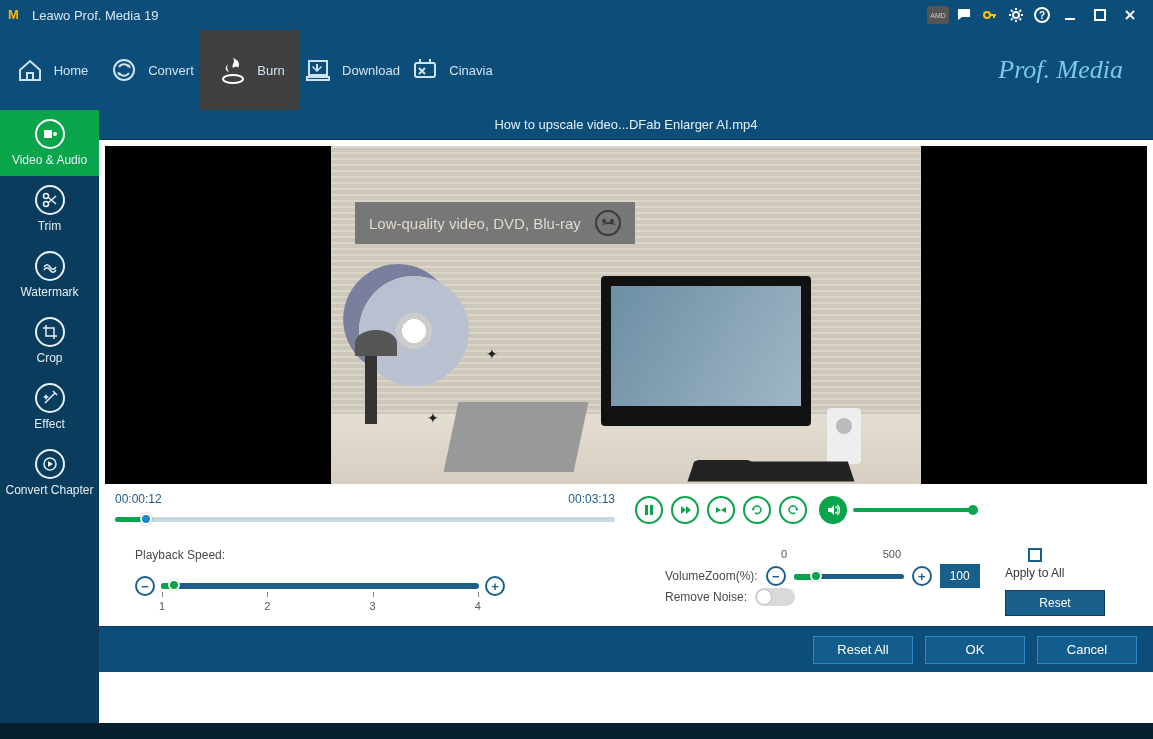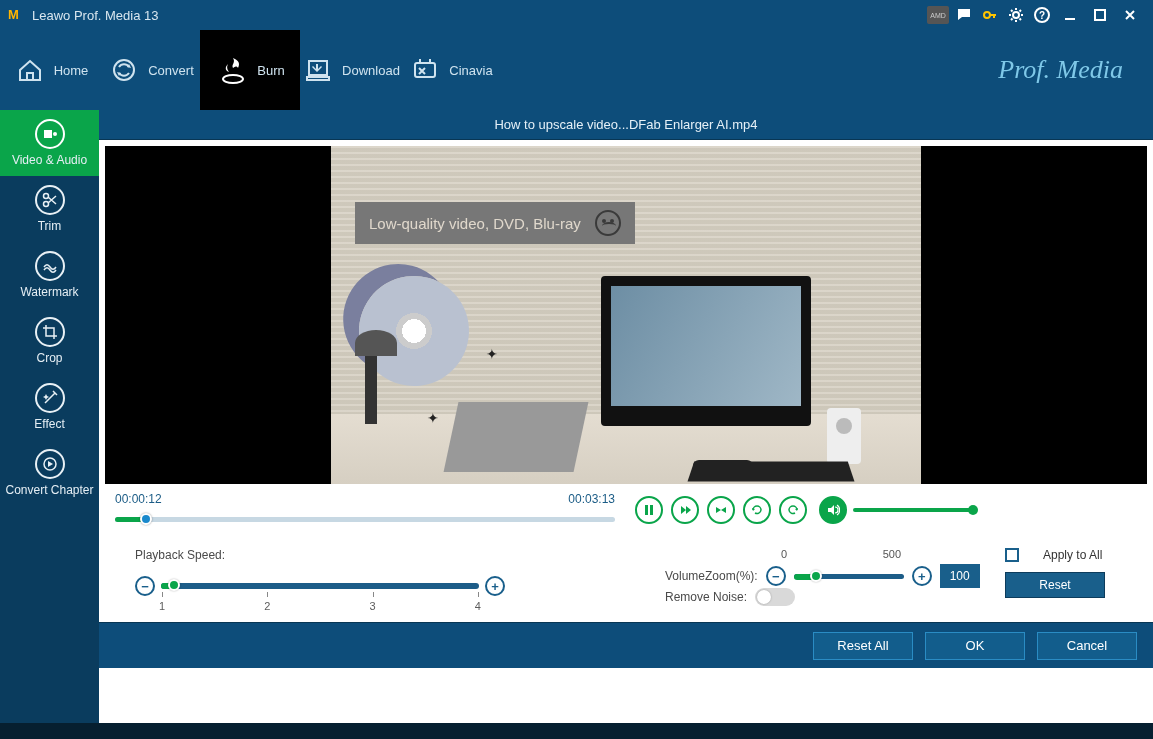--- a/index.html
+++ b/index.html
@@ -11,21 +11,21 @@
   .titlebar .title { flex: 0 0 auto; }
   .titlebar .spacer { flex: 1; }
   .titlebar .ticon { width: 26px; height: 26px; display:flex; align-items:center; justify-content:center; color:#fff; cursor:pointer; }
   .titlebar .ticon.key { color:#ffc400; }
   .titlebar .winbtn { width:30px; height:30px; display:flex; align-items:center; justify-content:center; color:#fff; cursor:pointer; font-size:14px;}
   .amdi { width:22px;height:18px;background:#555;border-radius:2px;display:flex;align-items:center;justify-content:center;font-size:7px;color:#ccc;}
 
   
   .mainnav { height: 80px; background: #0d4d7a; display:flex; align-items:stretch; }
   .navitem { width: 100px; display:flex; flex-direction:row; align-items:center; justify-content:center; color:#cfe3ef; cursor:pointer; gap:6px; }
-  .navitem.active { background:#000000; }
+  .navitem.active { background:#404040; }
   .navitem .nicon { width:36px; height:30px; display:flex; align-items:center; justify-content:center; }
   .navitem .nlabel { font-size:13px; }
   .brand { margin-left:auto; margin-right:30px; display:flex; align-items:center; }
   .brand-text { font-family: "Brush Script MT", cursive; font-size:26px; color:#7fc8e8; font-style:italic; position:relative; }
 
   
   .workbody { position:absolute; top:110px; left:0; right:0; bottom:0; display:flex; background:#0d4d7a; }
 
   
   .sidebar { width:106px; background:#0a3c5e; display:flex; flex-direction:column; }
@@ -96,39 +96,39 @@
   .vzcol { margin-left:160px; width:340px; }
   .vzrow { display:flex; align-items:center; gap:8px; font-size:12px; color:#4a4a4a;}
   .vzlabels{ position:relative; height:14px; margin-left:116px; width:120px; display:flex; justify-content:space-between; font-size:11px; color:#555; margin-bottom:2px;}
   .vz-track{width:110px;height:5px;background:#1d5d88;border-radius:3px;position:relative;}
   .numbox{width:40px;height:24px;background:#195f8b;color:#fff;display:flex;align-items:center;justify-content:center;font-size:12px;}
   .rnrow{display:flex;align-items:center;gap:8px;font-size:12px;color:#4a4a4a;}
   .toggle{width:40px;height:18px;background:#d9d9d9;border-radius:9px;position:relative;cursor:pointer;}
   .toggle::after{content:"";position:absolute;left:2px;top:2px;width:14px;height:14px;border-radius:50%;background:#fff;box-shadow:0 0 2px rgba(0,0,0,.3);}
 
   .rightcol{margin-left:auto;width:130px;display:flex;flex-direction:column;gap:10px;align-items:flex-start;}
-  .applyrow{display:flex;align-items:center;gap:24px;font-size:12px;color:#333;}
+  .applyrow{display:flex;align-items:center;gap:4px;font-size:12px;color:#333;flex-direction:column;}
   .chk{width:14px;height:14px;border:2px solid #195f8b;background:#fff;}
   .btn{width:100px;height:26px;background:#195f8b;color:#fff;border:1px solid #0d3c5c;display:flex;align-items:center;justify-content:center;font-size:12px;cursor:pointer;}
 
   
   .footer { height:46px; background:#0d4d7a; display:flex; align-items:center; justify-content:flex-end; gap:12px; padding-right:16px; border-top:1px solid #083654;}
   .fbtn { width:100px; height:28px; background:#125d8c; border:1px solid #2a8cc4; color:#fff; display:flex; align-items:center; justify-content:center; font-size:13px; cursor:pointer;}
   
   
   .bottomstrip{position:absolute;left:0;right:0;bottom:0;height:16px;background:#061f30;}
 
   svg { display:block; }
 </style>
 </head>
 <body>
 
 <div class="titlebar">
   <span class="logo">M</span>
-  <span class="title">Leawo Prof. Media 13</span>
+  <span class="title">Leawo Prof. Media 19</span>
   <span class="spacer"></span>
   <span class="ticon">
       <span class="amdi">AMD</span>
     </span>
   <span class="ticon">
     <svg width="16" height="16" viewBox="0 0 16 16">
         <path fill="#fff" d="M2 2h12v8H6l-4 3V2z"></path>
       </svg>
   </span>
   <span class="ticon key">

